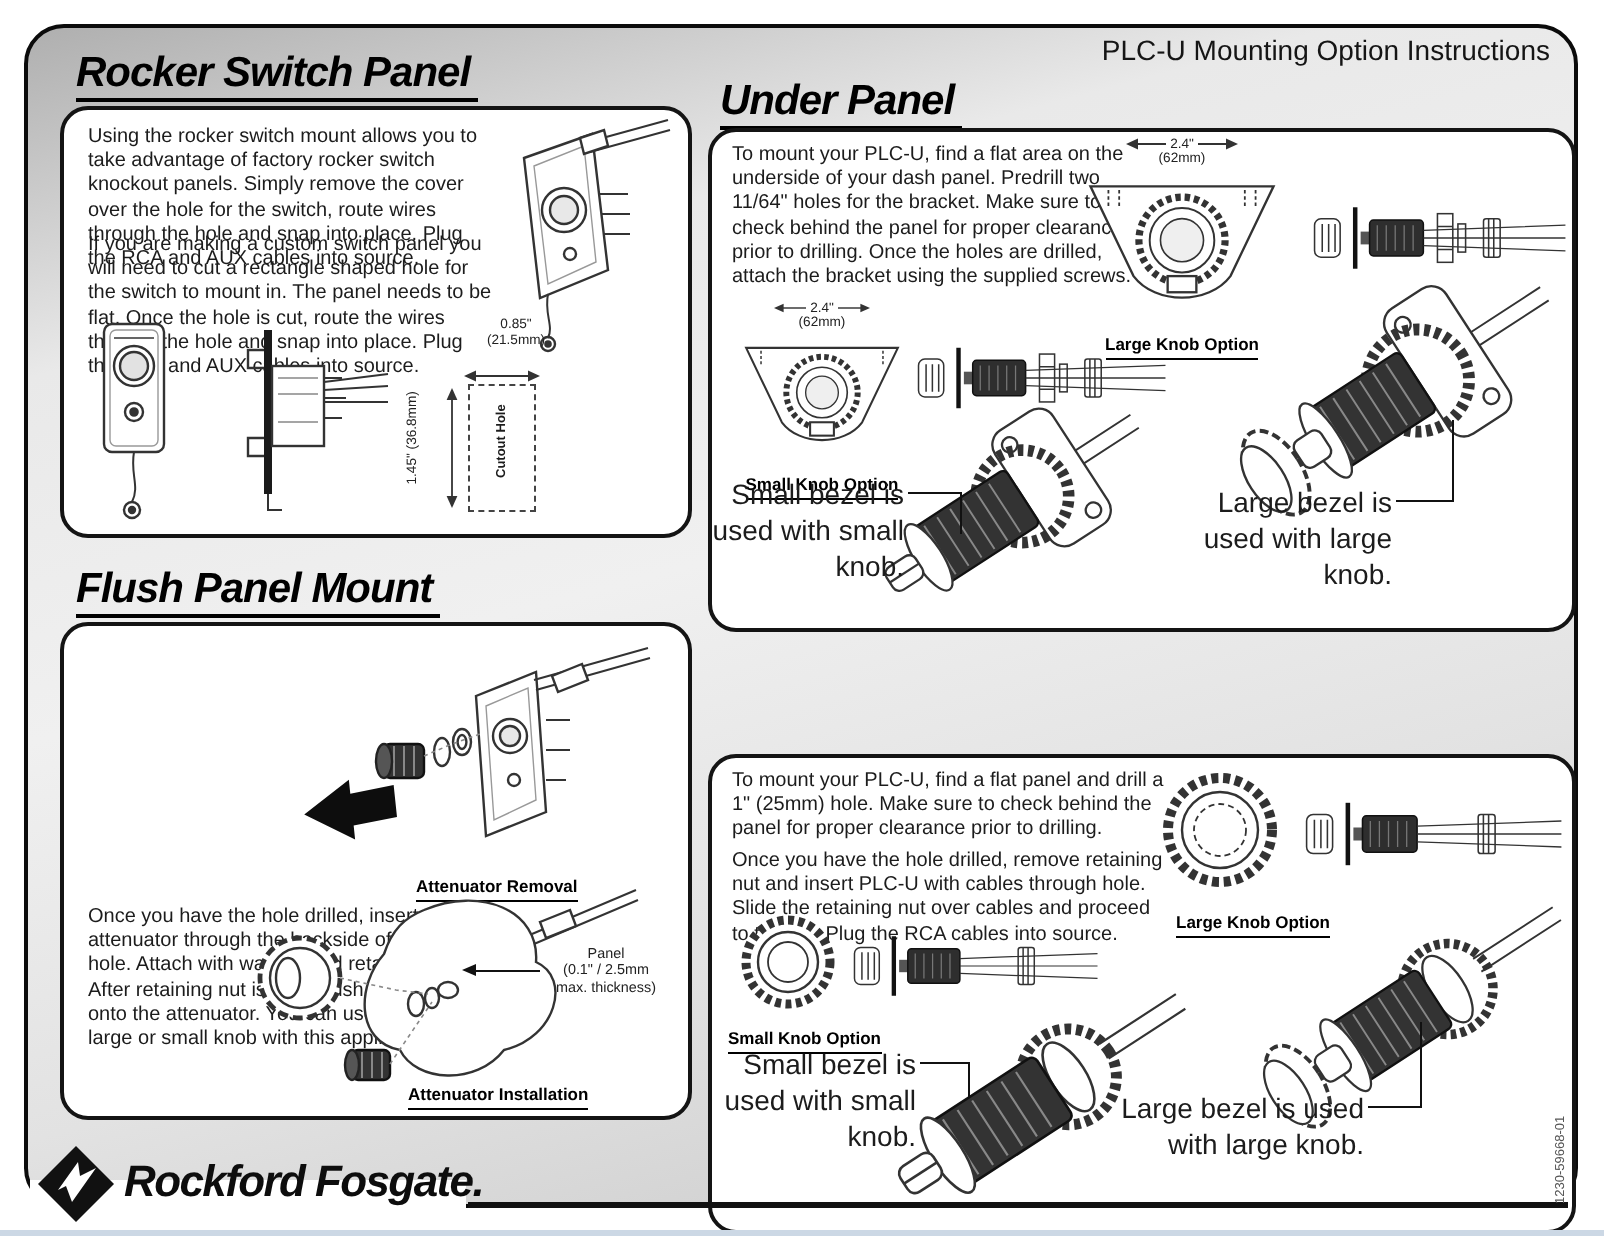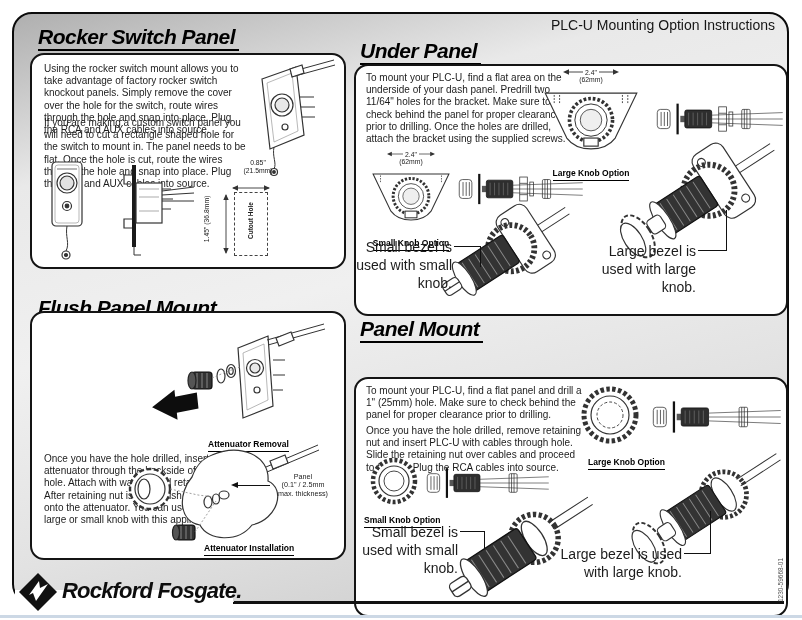--- a/index.html
+++ b/index.html
@@ -233,21 +233,21 @@
         <rect x="36" y="62" width="16" height="16" rx="4" fill="#fff"></rect>
         <ellipse cx="22" cy="70" rx="13" ry="24" fill="#fff" stroke-width="2" stroke-dasharray="4.5 2.2"></ellipse>
         <ellipse cx="16" cy="70" rx="9" ry="19" fill="#fff"></ellipse>
       </g>
     </svg>
 
     <div class="abs callout" style="left:226px;top:176px;width:114px;">Large bezel is used with large knob.</div>
     <div class="abs leader-br" style="left:342px;top:144px;width:28px;height:40px;"></div>
   </div>
 
-  <div class="abs" style="left:38px;top:284px;margin-top:13px;">
+  <div class="abs" style="left:38px;top:284px;">
     <span class="h2">Flush Panel Mount</span>
   </div>
 
   <div class="abs panel" style="left:30px;top:311px;width:312px;height:245px;">
 
     <svg class="abs" style="left:132px;top:6px;" width="172" height="114" viewBox="0 0 172 112">
       <g stroke="#333" fill="none" stroke-width="1.2">
         <path d="M74,28 L104,16 L109,86 L79,98 Z" fill="#fff"></path>
         <path d="M79,33 L100,24 L104,80 L83,90 Z" stroke="#999" stroke-width="0.7"></path>
         <circle cx="91" cy="48" r="8.5"></circle>
@@ -301,23 +301,20 @@
       <span>Panel</span><br>
       <span>(0.1" / 2.5mm</span><br>
       <span>max. thickness)</span>
     </div>
 
     <div class="abs" style="left:172px;top:224px;">
       <span class="lbl">Attenuator Installation</span>
     </div>
   </div>
 
-  <div class="abs" style="left:360px;top:318px;">
-    <span class="h2">Panel Mount</span>
-  </div>
 
   <div class="abs panel" style="left:354px;top:346px;width:430px;height:236px;margin-top:31px;">
     <div class="abs p" style="left:10px;top:6px;width:218px;">To mount your PLC-U, find a flat panel and drill a 1" (25mm) hole. Make sure to check behind the panel for proper clearance prior to drilling.</div>
     <div class="abs p" style="left:10px;top:46px;width:218px;">Once you have the hole drilled, remove retaining nut and insert PLC-U with cables through hole. Slide the retaining nut over cables and proceed to tighten. Plug the RCA cables into source.</div>
 
     <svg class="abs" style="left:222px;top:4px;" width="64" height="64" viewBox="0 0 64 64">
       <circle cx="32" cy="32" r="26" fill="#fff" stroke="#333" stroke-width="5" stroke-dasharray="3.5 2.4"></circle>
       <circle cx="32" cy="32" r="19" fill="none" stroke="#333" stroke-width="1.2"></circle>
       <circle cx="32" cy="32" r="13" fill="none" stroke="#333" stroke-width="0.9" stroke-dasharray="3 2"></circle>
     </svg>

